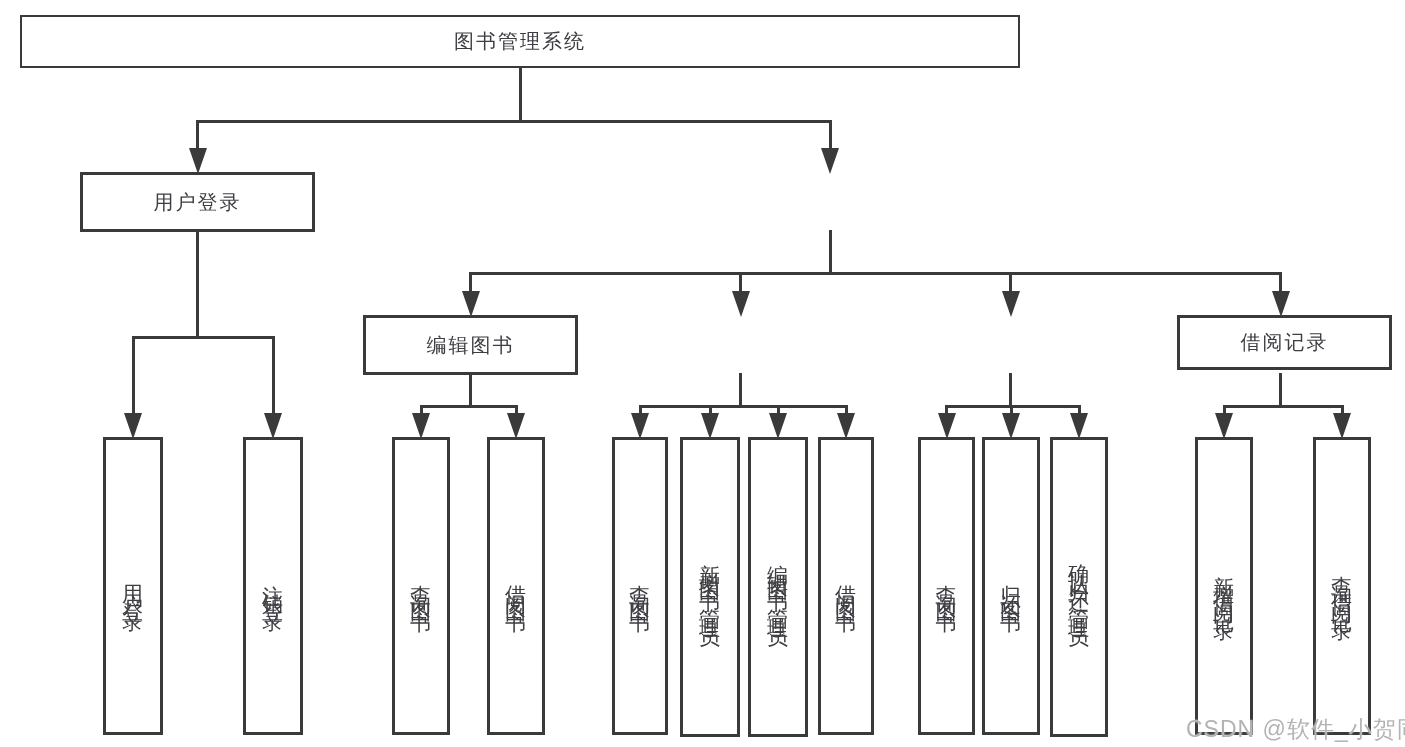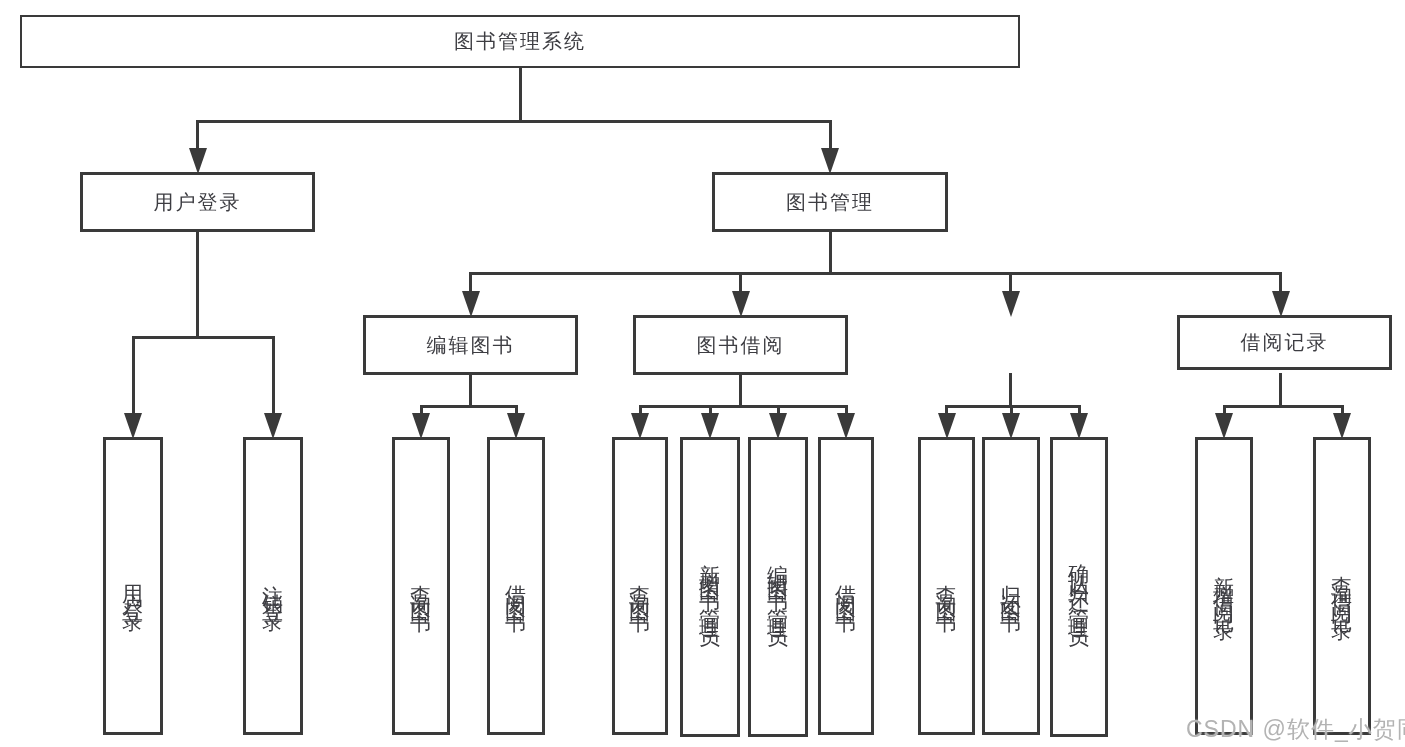--- a/index.html
+++ b/index.html
@@ -125,29 +125,23 @@
       <div class="arrowhead" style="left: 1333px; top: 413px;"></div>
     </div>
 
   <div class="box hbox root" style="left:20px;top:15px;width:1000px;height:53px;">
     <span class="label">图书管理系统</span>
   </div>
 
   <div class="box hbox" style="left:80px;top:172px;width:235px;height:60px;">
     <span class="label">用户登录</span>
   </div>
-  <div class="box hbox" style="left:712px;top:172px;width:236px;height:60px;">
-    <span class="label">图书管理</span>
-  </div>
 
   <div class="box hbox" style="left:363px;top:315px;width:215px;height:60px;">
     <span class="label">编辑图书</span>
-  </div>
-  <div class="box hbox" style="left:633px;top:315px;width:215px;height:60px;">
-    <span class="label">图书借阅</span>
   </div>
   <div class="box hbox" style="left:1177px;top:315px;width:215px;height:55px;">
     <span class="label">借阅记录</span>
   </div>
 
   <div class="box vbox" style="left:103px;top:437px;width:60px;height:298px;">
     <span class="label">用户登录</span>
   </div>
   <div class="box vbox" style="left:243px;top:437px;width:60px;height:298px;">
     <span class="label">注销登录</span>

